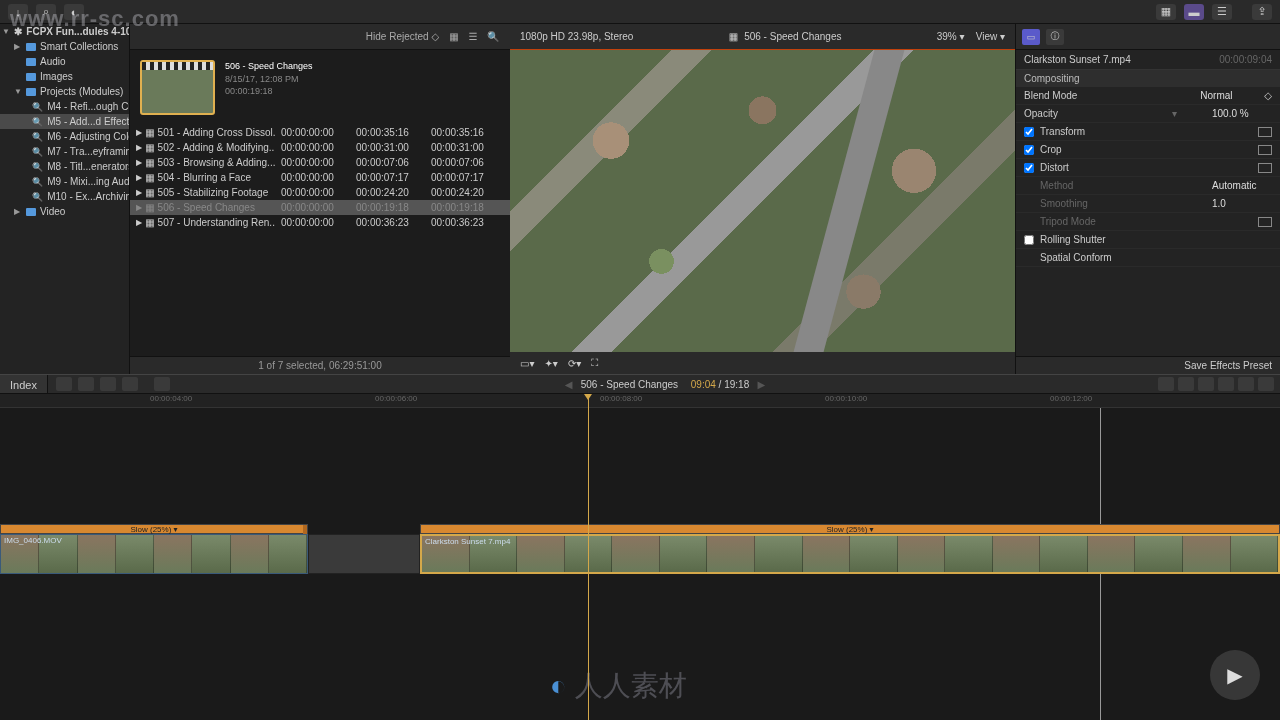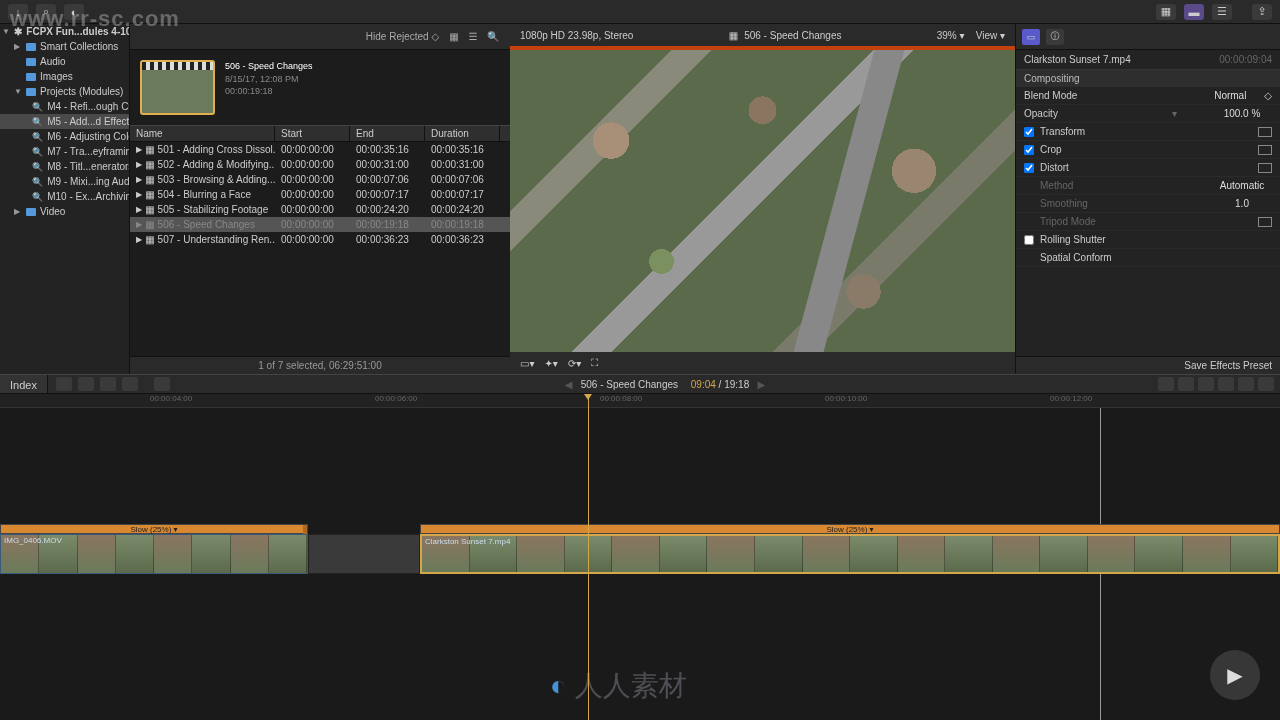--- a/index.html
+++ b/index.html
@@ -32,21 +32,21 @@
 .col-name { width: 145px; }
 .col-start { width: 75px; }
 .col-end { width: 75px; }
 .col-dur { width: 75px; }
 .clip-row { display: flex; font-size: 10px; padding: 1px 0; }
 .clip-row > div { padding: 1px 6px; white-space: nowrap; overflow: hidden; text-overflow: ellipsis; }
 .clip-row.selected { background: #555; color: #888; }
 .clip-row .col-name { display: flex; align-items: center; gap: 3px; }
 .browser-footer { height: 18px; background: #2a2a2a; text-align: center; font-size: 10px; line-height: 18px; color: #999; border-top: 1px solid #111; }
 .viewer { flex: 1; background: #1a1a1a; display: flex; flex-direction: column; }
-.viewer-header { height: 26px; background: #2a2a2a; display: flex; align-items: center; justify-content: space-between; padding: 0 10px; font-size: 10px; border-bottom: 4px solid #c2410c; }
+.viewer-header { height: 26px; background: #2a2a2a; display: flex; align-items: center; justify-content: space-between; padding: 0 10px; font-size: 10px; border-bottom: 1px solid #c2410c; }
 .viewer-header-center { display: flex; align-items: center; gap: 6px; }
 .viewer-canvas { flex: 1; display: flex; align-items: center; justify-content: center; background: #000; position: relative; }
 .aerial { width: 100%; height: 100%; background: 
   radial-gradient(circle at 20% 30%, #a89078 0 4%, transparent 4%),
   radial-gradient(circle at 50% 20%, #8a7560 0 4%, transparent 4%),
   radial-gradient(circle at 80% 40%, #9a8570 0 5%, transparent 5%),
   radial-gradient(circle at 30% 70%, #7a9060 0 3%, transparent 3%),
   radial-gradient(circle at 70% 80%, #8a7a68 0 4%, transparent 4%),
   linear-gradient(135deg, #5a6a4a 0 20%, #8a8a7a 20% 25%, #5a6a4a 25% 45%, #999 45% 50%, #5a6a4a 50% 70%, #7a7a6a 70% 75%, #5a6a4a 75% 100%);
   position: relative; }
@@ -57,21 +57,21 @@
 .inspector { width: 265px; background: #232323; display: flex; flex-direction: column; border-left: 1px solid #111; }
 .inspector-tabs { height: 26px; background: #2a2a2a; display: flex; align-items: center; padding: 0 6px; gap: 6px; border-bottom: 1px solid #111; }
 .insp-tab { width: 18px; height: 16px; background: #3a3a3a; border-radius: 2px; cursor: pointer; display:flex; align-items:center; justify-content:center; font-size:9px; }
 .insp-tab.active { background: #5a5aca; }
 .inspector-title { height: 20px; display: flex; justify-content: space-between; padding: 0 8px; align-items: center; font-size: 10px; border-bottom: 1px solid #333; }
 .inspector-body { flex: 1; }
 .insp-section-hdr { background: #2e2e2e; padding: 3px 8px; font-size: 10px; color: #bbb; }
 .insp-row { display: flex; align-items: center; padding: 3px 8px; font-size: 10px; border-bottom: 1px solid #2a2a2a; }
 .insp-row label { flex: 1; }
 .insp-row.dim { color: #666; gap: 25px; }
-.insp-val { color: #ddd; min-width: 60px; text-align: center; }
+.insp-val { color: #ddd; min-width: 60px; text-align: left; }
 .insp-check { width: 10px; height: 10px; margin-right: 6px; }
 .insp-icon { width: 14px; height: 10px; border: 1px solid #888; margin-left: 6px; }
 .inspector-footer { height: 18px; background: #2a2a2a; text-align: right; padding: 0 8px; line-height: 18px; font-size: 10px; border-top: 1px solid #111; }
 .timeline-header { height: 20px; background: #2a2a2a; display: flex; align-items: center; border-top: 1px solid #444; border-bottom: 1px solid #111; }
 .tl-index-btn { padding: 0 10px; height: 100%; line-height: 20px; background: #333; border-right: 1px solid #111; cursor: pointer; }
 .tl-tools { display: flex; gap: 6px; padding: 0 8px; }
 .tl-tool { width: 16px; height: 14px; background: #3a3a3a; border-radius: 2px; cursor: pointer; }
 .tl-center { flex: 1; text-align: center; font-size: 10px; }
 .tl-center .time1 { color: #d4a84a; margin-left: 10px; }
 .tl-right { display: flex; gap: 4px; padding: 0 6px; }
@@ -197,26 +197,20 @@
     <div class="browser-content">
       <div class="thumb-row">
         <div class="thumb"></div>
         <div class="thumb-meta">
           <div style="color:#fff">506 - Speed Changes</div>
           <div style="color:#888">8/15/17, 12:08 PM</div>
           <div style="color:#888">00:00:19:18</div>
         </div>
       </div>
       <div class="clip-table">
-        <div class="clip-header">
-          <div class="col-name">Name</div>
-          <div class="col-start">Start</div>
-          <div class="col-end">End</div>
-          <div class="col-dur">Duration</div>
-        </div>
         <div id="clip-rows">
             <div class="clip-row">
               <div class="col-name"><span style="font-size:8px">▶</span> <span>▦</span> 501 - Adding Cross Dissol...</div>
               <div class="col-start">00:00:00:00</div>
               <div class="col-end">00:00:35:16</div>
               <div class="col-dur">00:00:35:16</div>
             </div>
             <div class="clip-row">
               <div class="col-name"><span style="font-size:8px">▶</span> <span>▦</span> 502 - Adding &amp; Modifying...</div>
               <div class="col-start">00:00:00:00</div>

